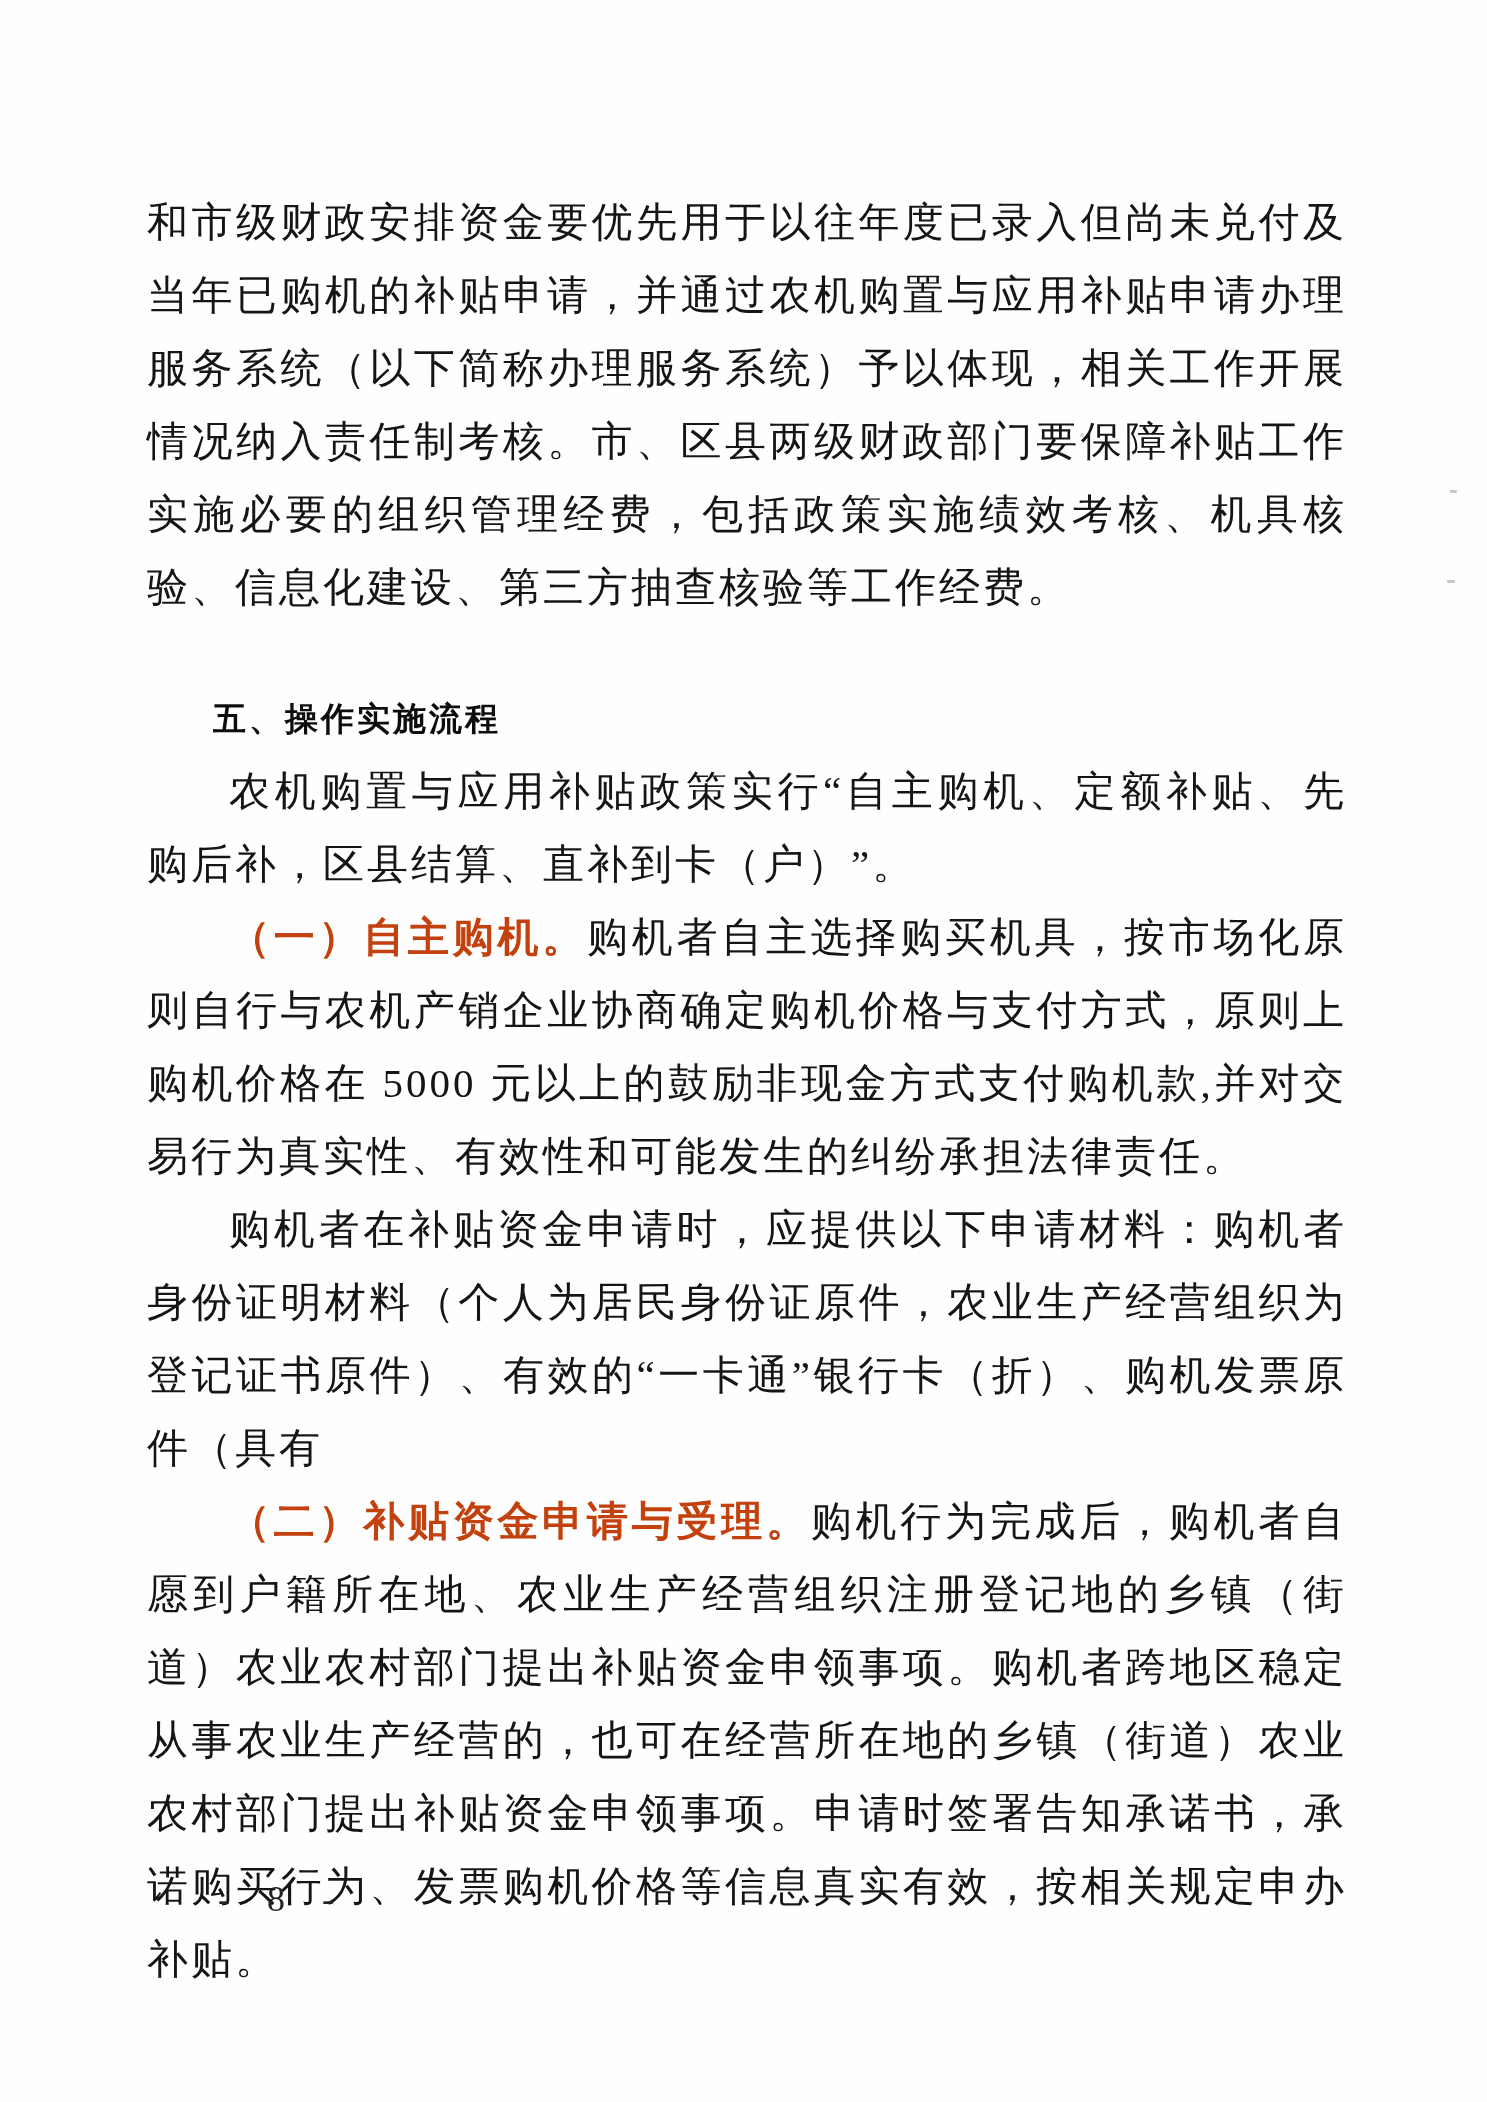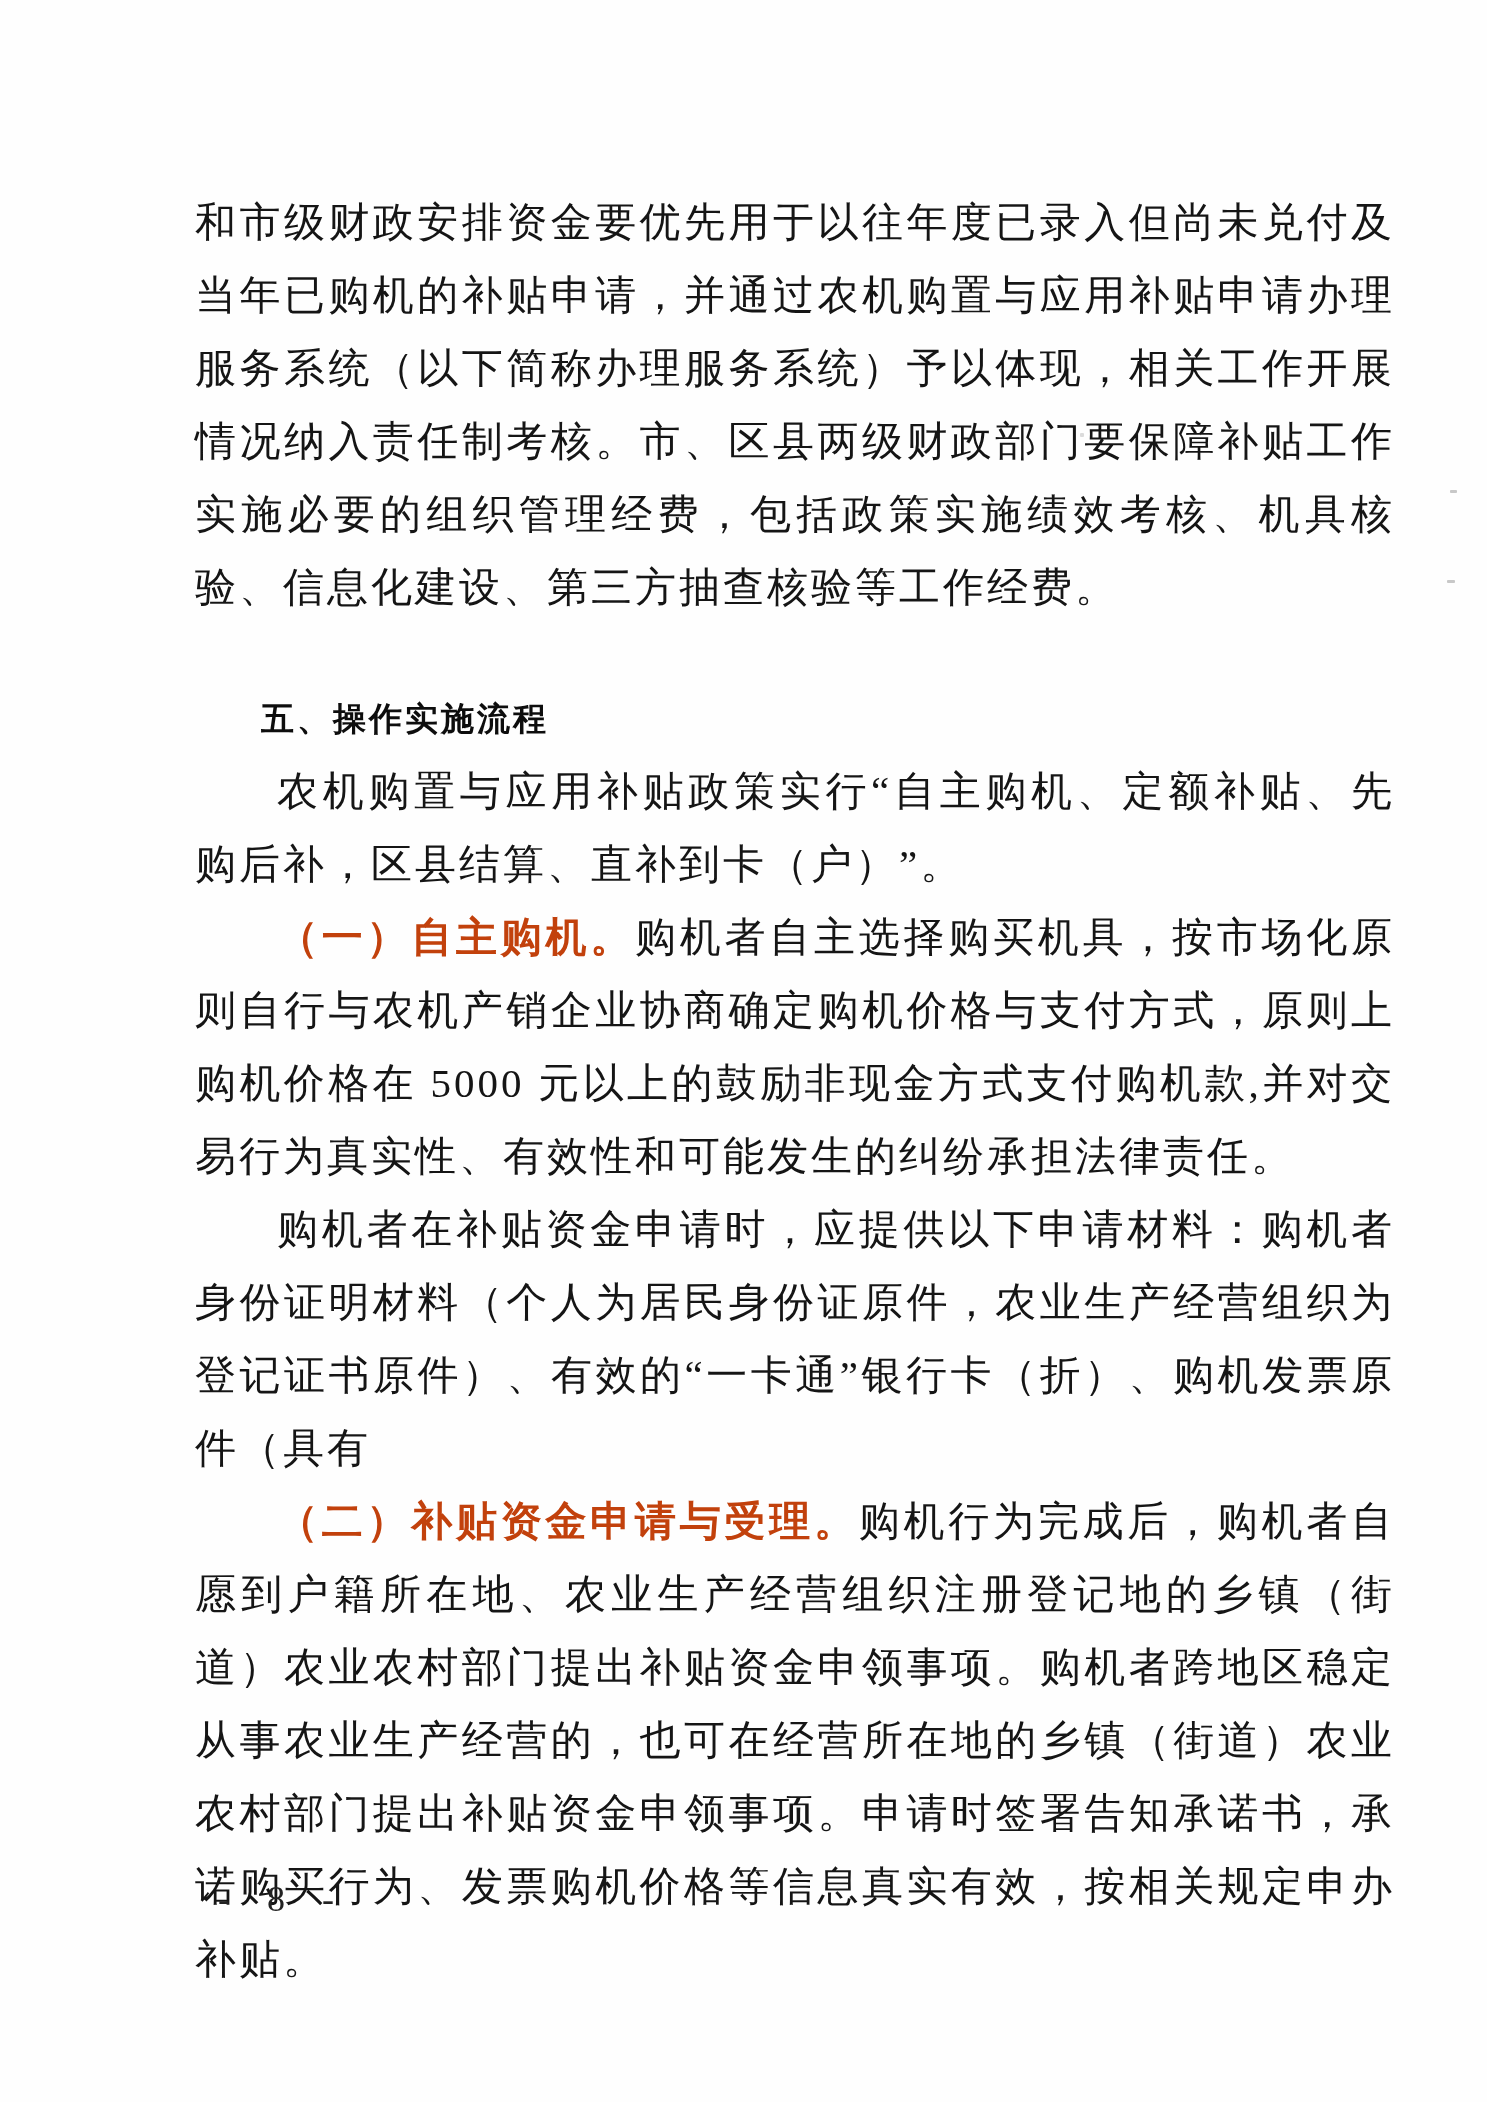--- a/index.html
+++ b/index.html
@@ -20,21 +20,20 @@
   .content {
     position: absolute;
     left: 147px;
     top: 186px;
     width: 1200px;
     font-size: 41px;
     line-height: 73px;
     letter-spacing: 3px;
     text-align: justify;
     text-justify: inter-character;
-    margin-left: 48px;
   }
   .para {
     margin: 0;
     text-indent: 2em;
   }
   .para.no-indent {
     text-indent: 0;
   }
   .section-heading {
     margin: 58px 0 0 0;

